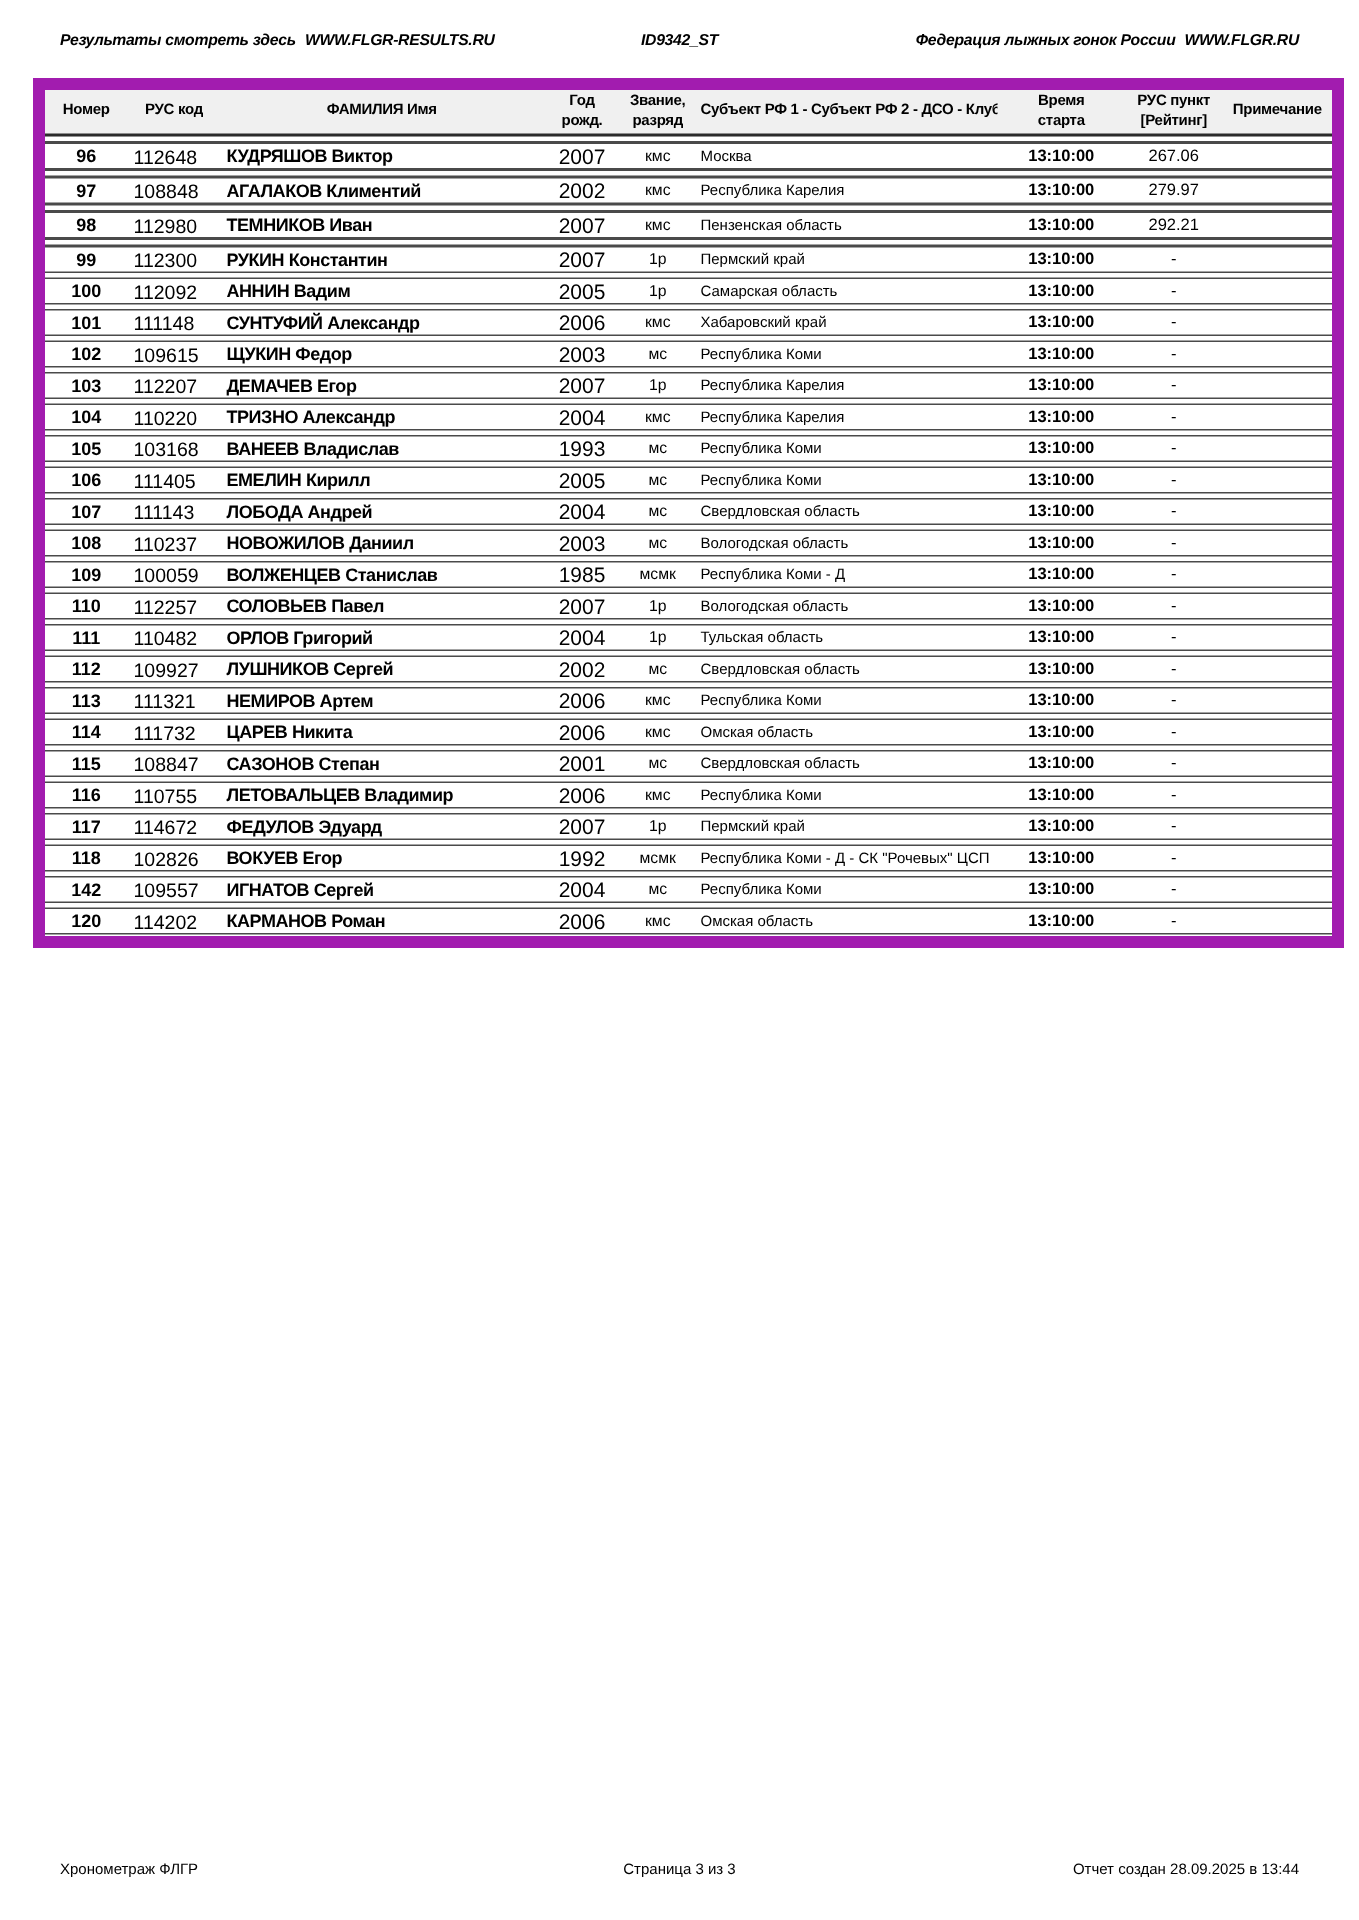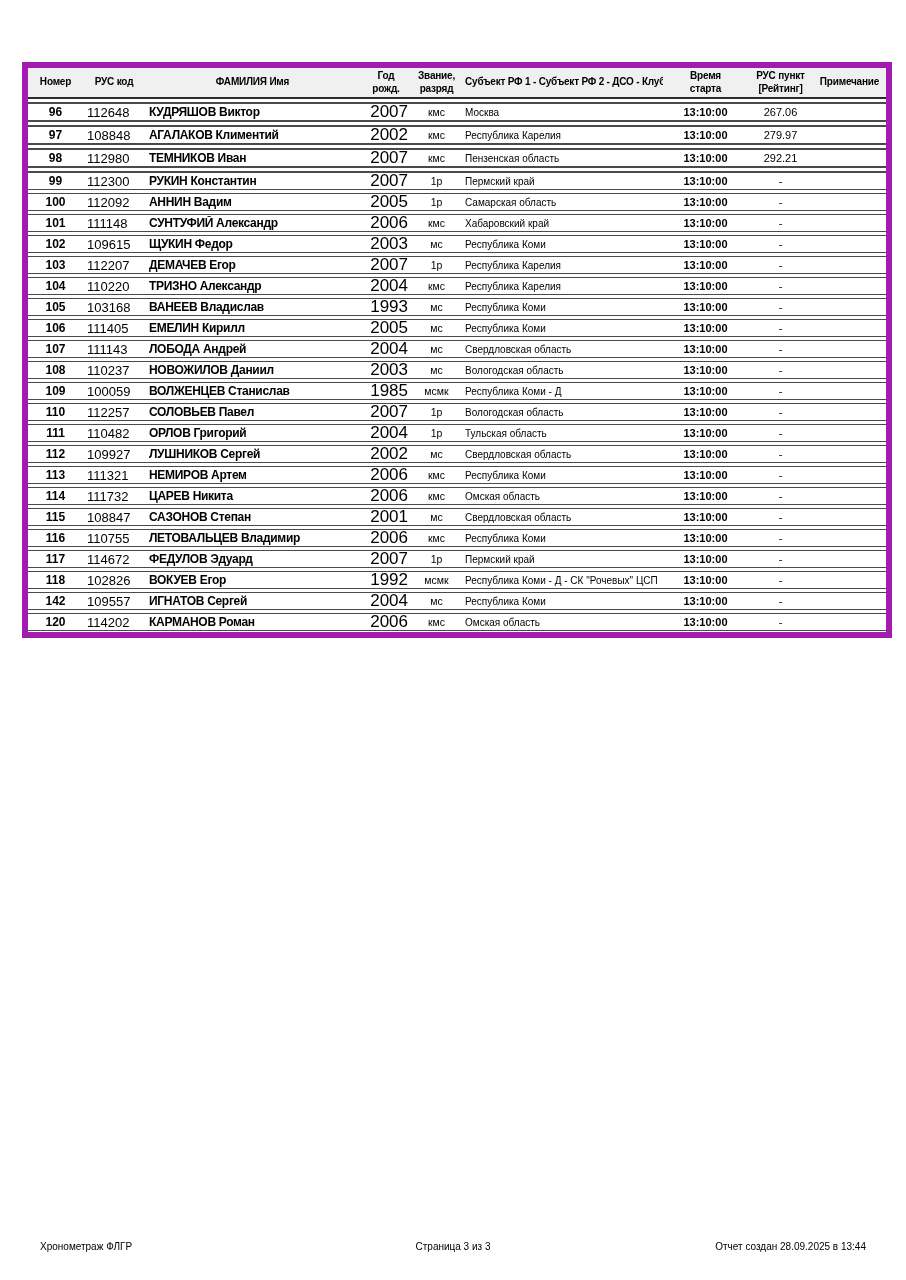--- a/index.html
+++ b/index.html
@@ -31,23 +31,23 @@
   }
   .topbar .tb-left   { position: absolute; left: 40px;  top: 0; white-space: nowrap; }
   .topbar .tb-center { position: absolute; left: 0; right: 0; top: 0; text-align: center; }
   .topbar .tb-right  { position: absolute; right: 40px; top: 0; white-space: nowrap; }
   .topbar .lbl { margin-right: 6px; }
 
   
   .starttable {
     position: absolute;
     left: 22px;
-    top: 62px;
+    top: 52px;
     width: 858px;
-    border: 6px solid #a21caf;
+    border: 8px solid #a21caf;
     background: #ffffff;
   }
   .thead {
     display: flex;
     align-items: center;
     height: 29px;
     background: #f0f0f0;
     border-bottom: 2px solid #2b2b2b;
     font-size: 10px;
     font-weight: bold;
@@ -77,21 +77,21 @@
 
   .c {
     box-sizing: border-box;
     padding: 0 4px;
     white-space: nowrap;
     overflow: hidden;
   }
   .col-num    { width: 55px;  text-align: center; font-weight: bold; font-size: 12px; }
   .col-code   { width: 62px;  font-size: 13px; }
   .col-name   { width: 215px; text-align: left;   font-weight: bold; font-size: 12px; letter-spacing: -0.3px; }
-  .col-year   { width: 52px;  text-align: right; font-size: 17px; }
+  .col-year   { width: 52px;  text-align: center; font-size: 14px; }
   .col-rank   { width: 49px;  text-align: center; font-size: 10.5px; }
   .col-region { width: 202px; text-align: left;   font-size: 10px; }
   .col-time   { width: 85px;  text-align: center; font-weight: bold; font-size: 11px; }
   .col-points { width: 65px;  text-align: center; font-size: 11px; }
   .col-note   { width: 73px;  text-align: center; font-size: 10px; }
 
   .thead .col-num, .thead .col-code, .thead .col-name, .thead .col-year,
   .thead .col-rank, .thead .col-region, .thead .col-time, .thead .col-points,
   .thead .col-note {
     font-weight: bold;
@@ -110,20 +110,29 @@
   }
   .pagefooter .pf-left   { position: absolute; left: 40px;  top: 0; white-space: nowrap; }
   .pagefooter .pf-center { position: absolute; left: 0; right: 0; top: 0; text-align: center; }
   .pagefooter .pf-right  { position: absolute; right: 40px; top: 0; white-space: nowrap; }
 </style>
 </head>
 <body>
 
 <div class="page">
 
+  <div class="topbar">
+    <div class="tb-left">
+      <span class="lbl">Результаты смотреть здесь</span><span>WWW.FLGR-RESULTS.RU</span>
+    </div>
+    <div class="tb-center">ID9342_ST</div>
+    <div class="tb-right">
+      <span class="lbl">Федерация лыжных гонок России</span><span>WWW.FLGR.RU</span>
+    </div>
+  </div>
 
   <div class="starttable">
     <div class="thead">
       <div class="c col-num">Номер</div>
       <div class="c col-code">РУС код</div>
       <div class="c col-name">ФАМИЛИЯ Имя</div>
       <div class="c col-year">
         <span>Год</span>
         <span>рожд.</span>
       </div>

